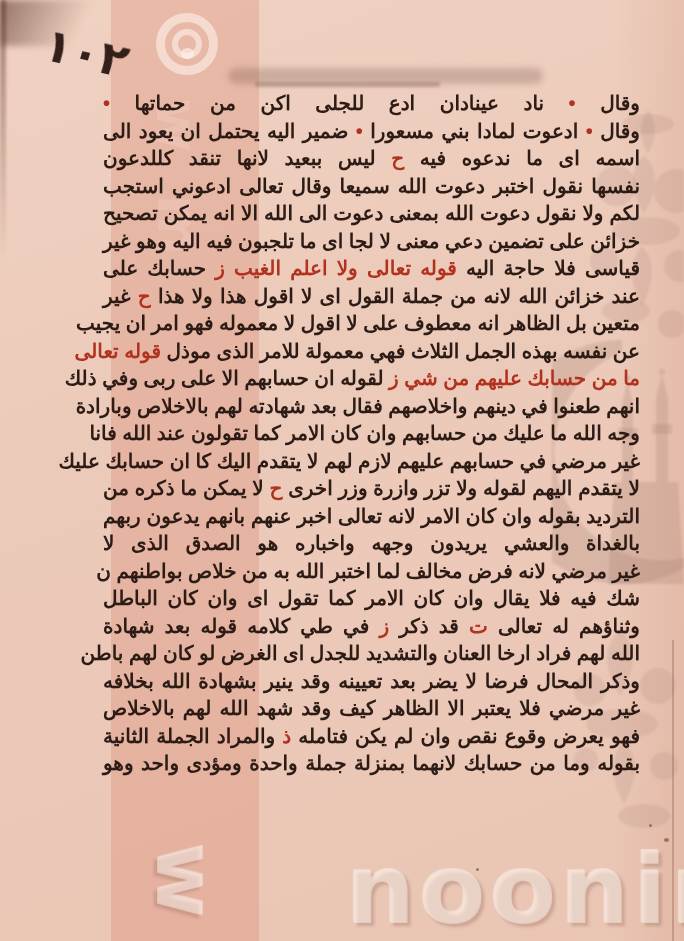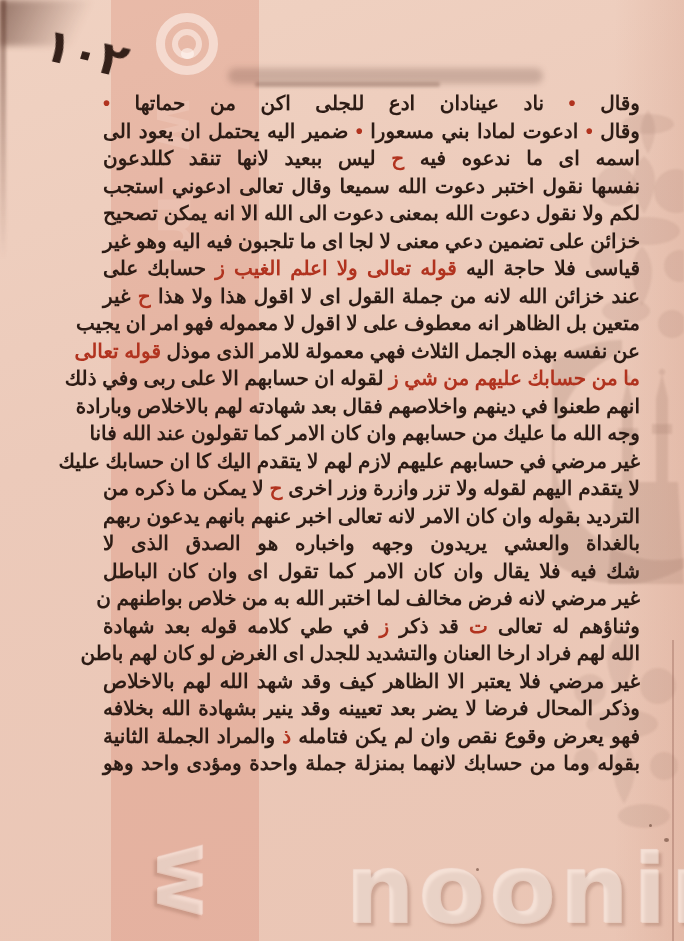--- a/index.html
+++ b/index.html
@@ -135,26 +135,26 @@
       <div class="ms-line"><span class="seg-b">عند خزائن الله لانه من جملة القول اى لا اقول هذا ولا هذا </span><span class="seg-r">ح</span><span class="seg-b"> غير</span></div>
       <div class="ms-line"><span class="seg-b">متعين بل الظاهر انه معطوف على لا اقول لا معموله فهو امر ان يجيب</span></div>
       <div class="ms-line"><span class="seg-b">عن نفسه بهذه الجمل الثلاث فهي معمولة للامر الذى موذل </span><span class="seg-r">قوله تعالى</span></div>
       <div class="ms-line"><span class="seg-r">ما من حسابك عليهم من شي ز</span><span class="seg-b"> لقوله ان حسابهم الا على ربى وفي ذلك</span></div>
       <div class="ms-line"><span class="seg-b">انهم طعنوا في دينهم واخلاصهم فقال بعد شهادته لهم بالاخلاص وبارادة</span></div>
       <div class="ms-line"><span class="seg-b">وجه الله ما عليك من حسابهم وان كان الامر كما تقولون عند الله فانا</span></div>
       <div class="ms-line"><span class="seg-b">غير مرضي في حسابهم عليهم لازم لهم لا يتقدم اليك كا ان حسابك عليك</span></div>
       <div class="ms-line"><span class="seg-b">لا يتقدم اليهم لقوله ولا تزر وازرة وزر اخرى </span><span class="seg-r">ح</span><span class="seg-b"> لا يمكن ما ذكره من</span></div>
       <div class="ms-line"><span class="seg-b">الترديد بقوله وان كان الامر لانه تعالى اخبر عنهم بانهم يدعون ربهم</span></div>
       <div class="ms-line"><span class="seg-b">بالغداة والعشي يريدون وجهه واخباره هو الصدق الذى لا</span></div>
+      <div class="ms-line"><span class="seg-b">غير مرضي لانه فرض مخالف لما اختبر الله به من خلاص بواطنهم ن</span></div>
       <div class="ms-line"><span class="seg-b">شك فيه فلا يقال وان كان الامر كما تقول اى وان كان الباطل</span></div>
-      <div class="ms-line"><span class="seg-b">غير مرضي لانه فرض مخالف لما اختبر الله به من خلاص بواطنهم ن</span></div>
       <div class="ms-line"><span class="seg-b">وثناؤهم له تعالى </span><span class="seg-r">ت</span><span class="seg-b"> قد ذكر </span><span class="seg-r">ز</span><span class="seg-b"> في طي كلامه قوله بعد شهادة</span></div>
       <div class="ms-line"><span class="seg-b">الله لهم فراد ارخا العنان والتشديد للجدل اى الغرض لو كان لهم باطن</span></div>
+      <div class="ms-line"><span class="seg-b">وذكر المحال فرضا لا يضر بعد تعيينه وقد ينير بشهادة الله بخلافه</span></div>
       <div class="ms-line"><span class="seg-b">غير مرضي فلا يعتبر الا الظاهر كيف وقد شهد الله لهم بالاخلاص</span></div>
-      <div class="ms-line"><span class="seg-b">وذكر المحال فرضا لا يضر بعد تعيينه وقد ينير بشهادة الله بخلافه</span></div>
       <div class="ms-line"><span class="seg-b">فهو يعرض وقوع نقص وان لم يكن فتامله </span><span class="seg-r">ذ</span><span class="seg-b"> والمراد الجملة الثانية</span></div>
       <div class="ms-line"><span class="seg-b">بقوله وما من حسابك لانهما بمنزلة جملة واحدة ومؤدى واحد وهو</span></div>
     </div>
 
   <div class="wm-w">w</div>
   <div class="wm-noonin">noonin</div>
 
 </div>
 
 </body></html>

